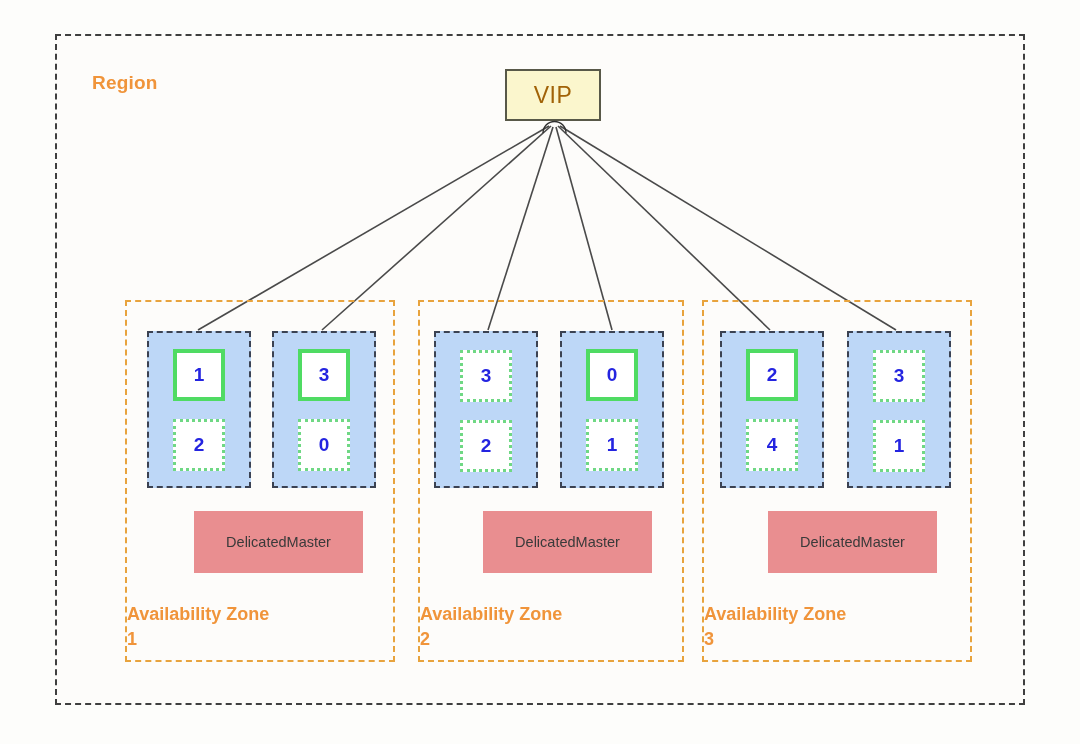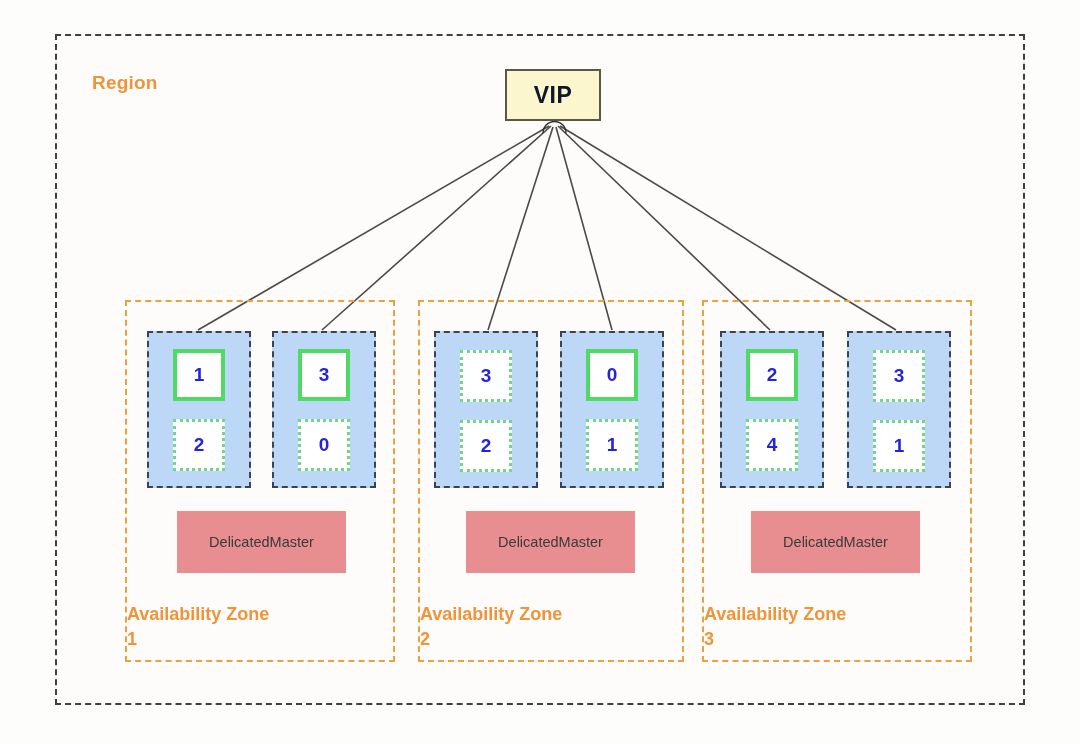--- a/index.html
+++ b/index.html
@@ -49,22 +49,22 @@
     height: 52px;
     background: #fbf6cd;
     border: 2px solid #585848;
     box-sizing: border-box;
     display: flex;
     align-items: center;
     justify-content: center;
   }
   .vip-label {
     font-size: 23px;
-    font-weight: bold;
-    color: #0f172a;
+    font-weight: normal;
+    color: #a16207;
     letter-spacing: 0.5px;
   }
 
   
   .connectors {
     position: absolute;
     left: 0;
     top: 0;
     width: 1080px;
     height: 744px;
@@ -146,20 +146,21 @@
     top: 209px;
     width: 169px;
     height: 62px;
     background: #e98e90;
     box-sizing: border-box;
     display: flex;
     align-items: center;
     justify-content: center;
     font-size: 14.5px;
     color: #3a3a3a;
+    margin-left: 17px;
   }
   #az-1 .master-box { left: 50px; }
   #az-2 .master-box { left: 46px; }
   #az-3 .master-box { left: 47px; }
 </style>
 </head>
 <body>
 
 <div id="canvas">
 

